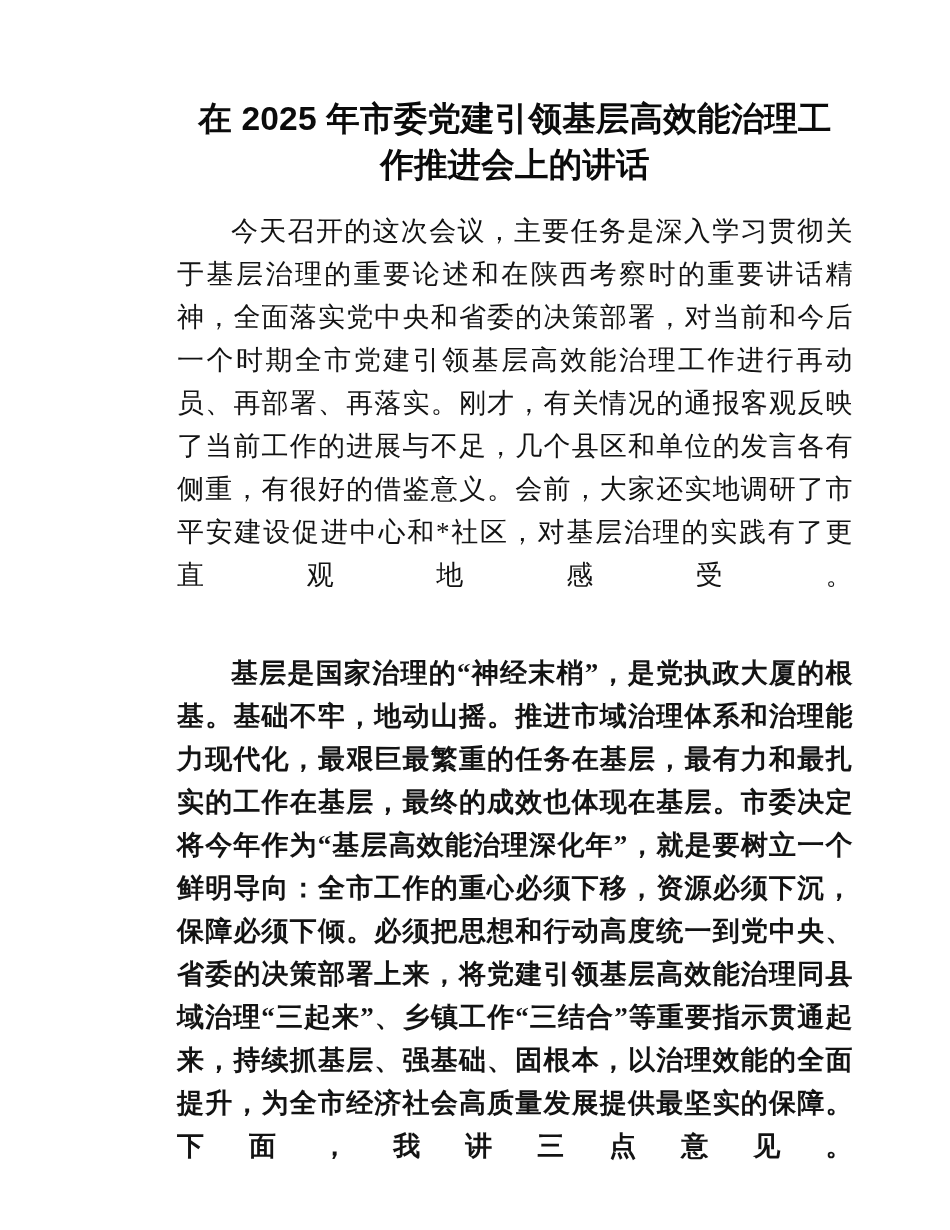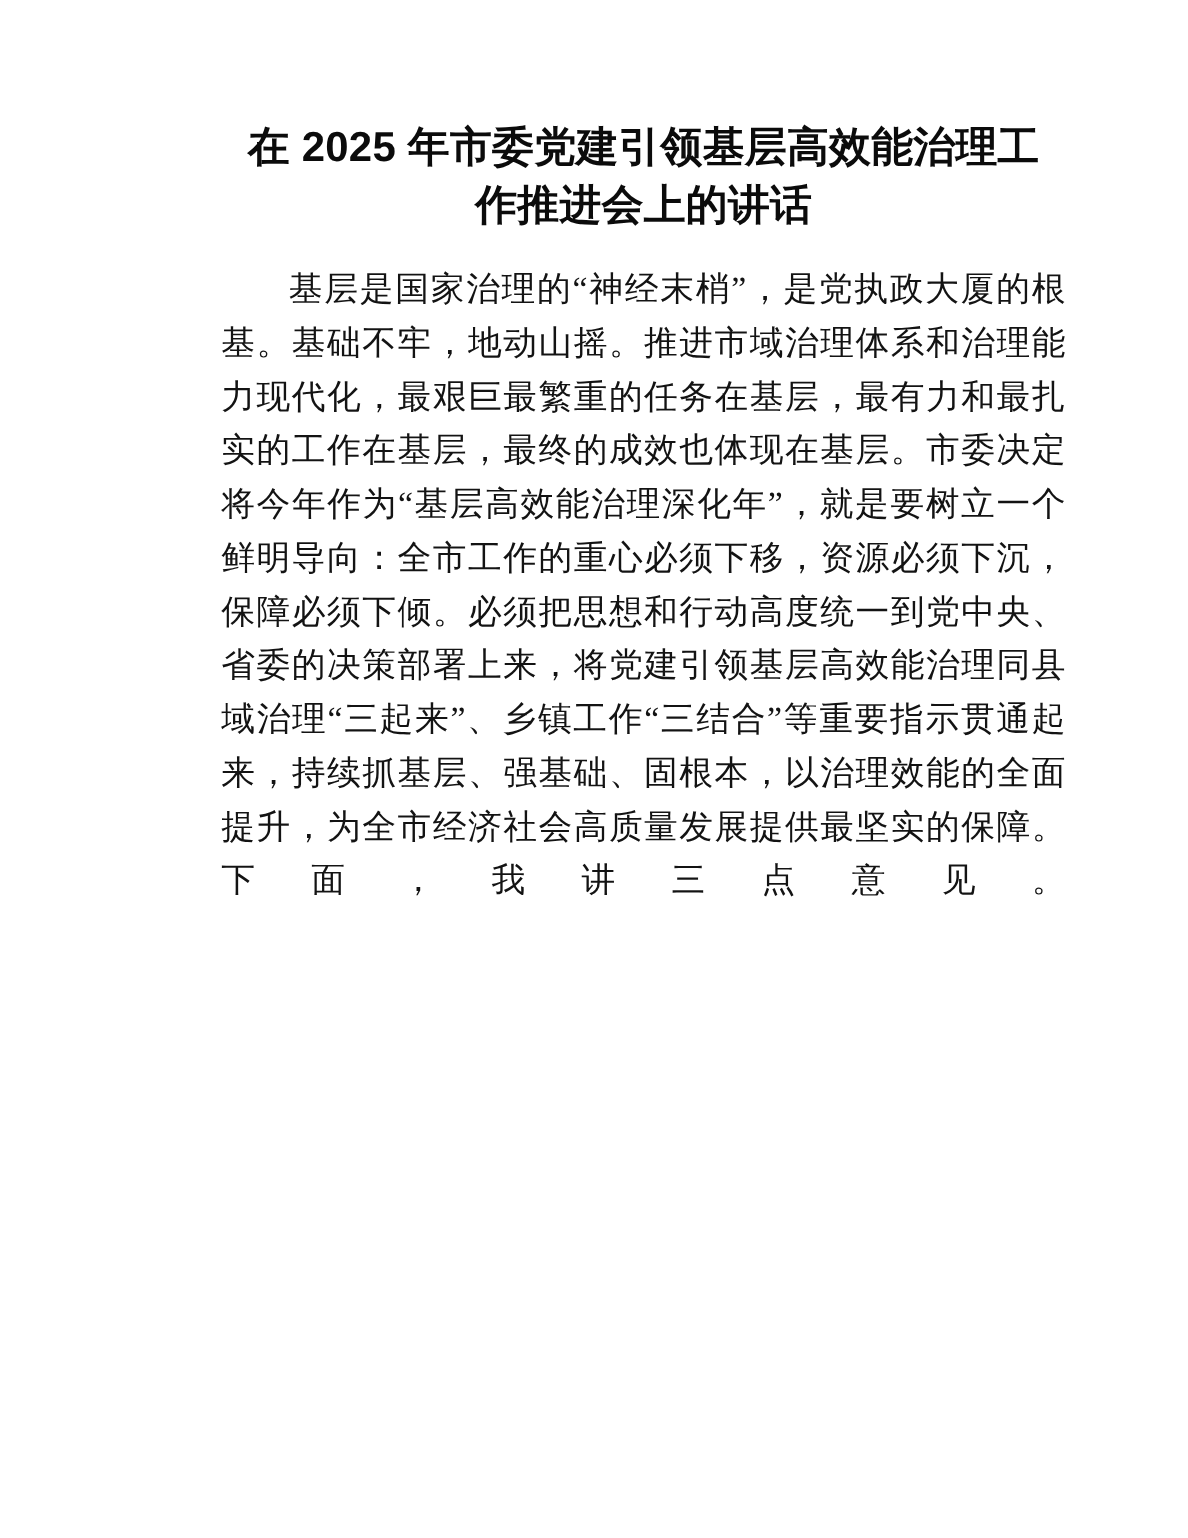--- a/index.html
+++ b/index.html
@@ -77,17 +77,18 @@
   }
 </style>
 </head>
 <body>
 
 <div class="page">
   <div class="doc-body">
 
     <h1 class="doc-title">在 2025 年市委党建引领基层高效能治理工作推进会上的讲话</h1>
 
+    <p class="doc-para">今天召开的这次会议，主要任务是深入学习贯彻关于基层治理的重要论述和在陕西考察时的重要讲话精神，全面落实党中央和省委的决策部署，对当前和今后一个时期全市党建引领基层高效能治理工作进行再动员、再部署、再落实。刚才，有关情况的通报客观反映了当前工作的进展与不足，几个县区和单位的发言各有侧重，有很好的借鉴意义。会前，大家还实地调研了市平安建设促进中心和*社区，对基层治理的实践有了更直观地感受。</p>
 
     <p class="doc-para">基层是国家治理的“神经末梢”，是党执政大厦的根基。基础不牢，地动山摇。推进市域治理体系和治理能力现代化，最艰巨最繁重的任务在基层，最有力和最扎实的工作在基层，最终的成效也体现在基层。市委决定将今年作为“基层高效能治理深化年”，就是要树立一个鲜明导向：全市工作的重心必须下移，资源必须下沉，保障必须下倾。必须把思想和行动高度统一到党中央、省委的决策部署上来，将党建引领基层高效能治理同县域治理“三起来”、乡镇工作“三结合”等重要指示贯通起来，持续抓基层、强基础、固根本，以治理效能的全面提升，为全市经济社会高质量发展提供最坚实的保障。下面，我讲三点意见。</p>
 
   </div>
 </div>
 
 </body></html>

